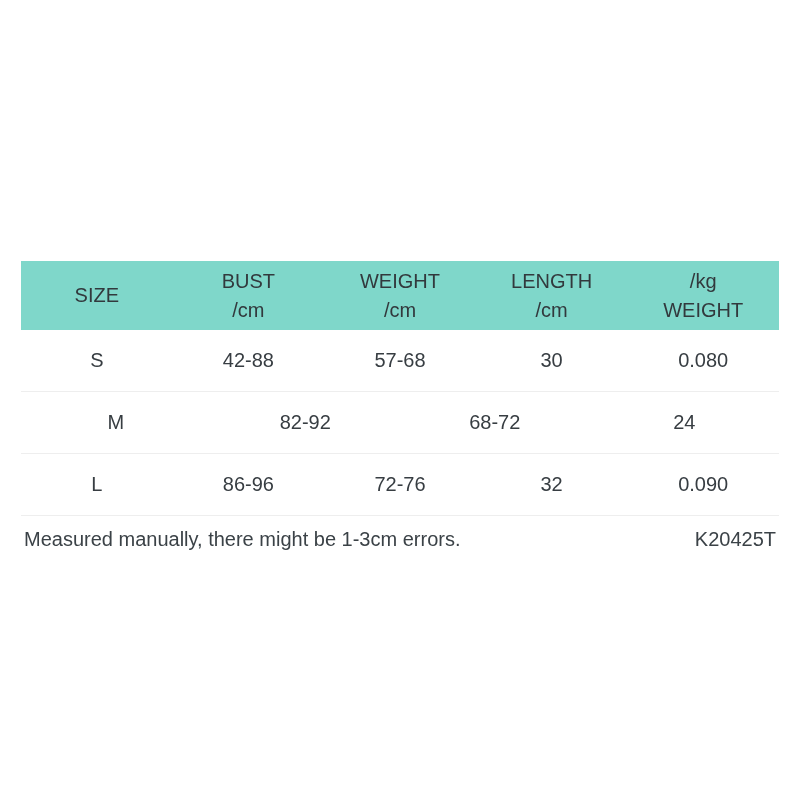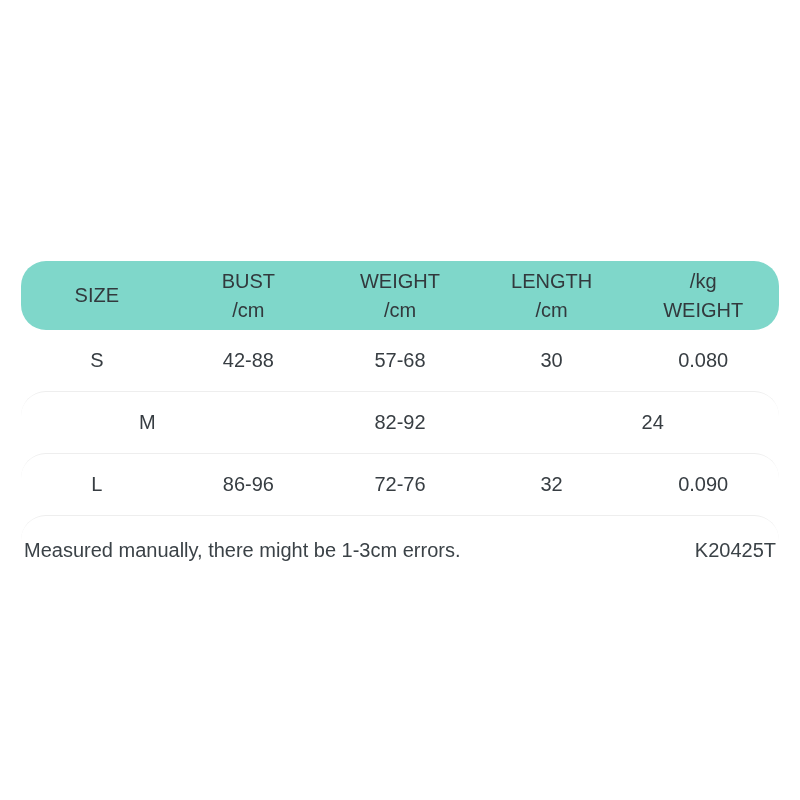--- a/index.html
+++ b/index.html
@@ -20,21 +20,20 @@
   .size-chart {
     position: absolute;
     left: 21px;
     top: 261px;
     width: 758px;
     color: #373d42;
   }
   .row {
     display: flex;
     width: 100%;
-    border-radius: 25px;
   }
   .header-row {
     height: 69px;
     background: #7fd7ca;
   }
   .cell {
     flex: 1 1 0;
     text-align: center;
     min-width: 0;
   }
@@ -52,21 +51,21 @@
     font-size: 20px;
   }
   .data-row + .data-row {
     border-top: 1px solid #eeeeee;
   }
   .footer-row {
     border-top: 1px solid #eeeeee;
     justify-content: space-between;
     align-items: flex-start;
     font-size: 20px;
-    padding: 23px 3px 8px 3px;
+    padding: 12px 3px 8px 3px;
     box-sizing: border-box;
     color: #3b4247;
     gap: 34px;
   }
 </style>
 </head>
 <body>
 
 <div class="canvas">
   <div class="size-chart">
@@ -97,20 +96,21 @@
       <div class="cell">S</div>
       <div class="cell">42-88</div>
       <div class="cell">57-68</div>
       <div class="cell">30</div>
       <div class="cell">0.080</div>
     </div>
 
     <div class="row data-row">
       <div class="cell">M</div>
       <div class="cell">82-92</div>
+      <div class="cell">68-72</div>
       <div class="cell">24</div>
     </div>
 
     <div class="row data-row">
       <div class="cell">L</div>
       <div class="cell">86-96</div>
       <div class="cell">72-76</div>
       <div class="cell">32</div>
       <div class="cell">0.090</div>
     </div>

